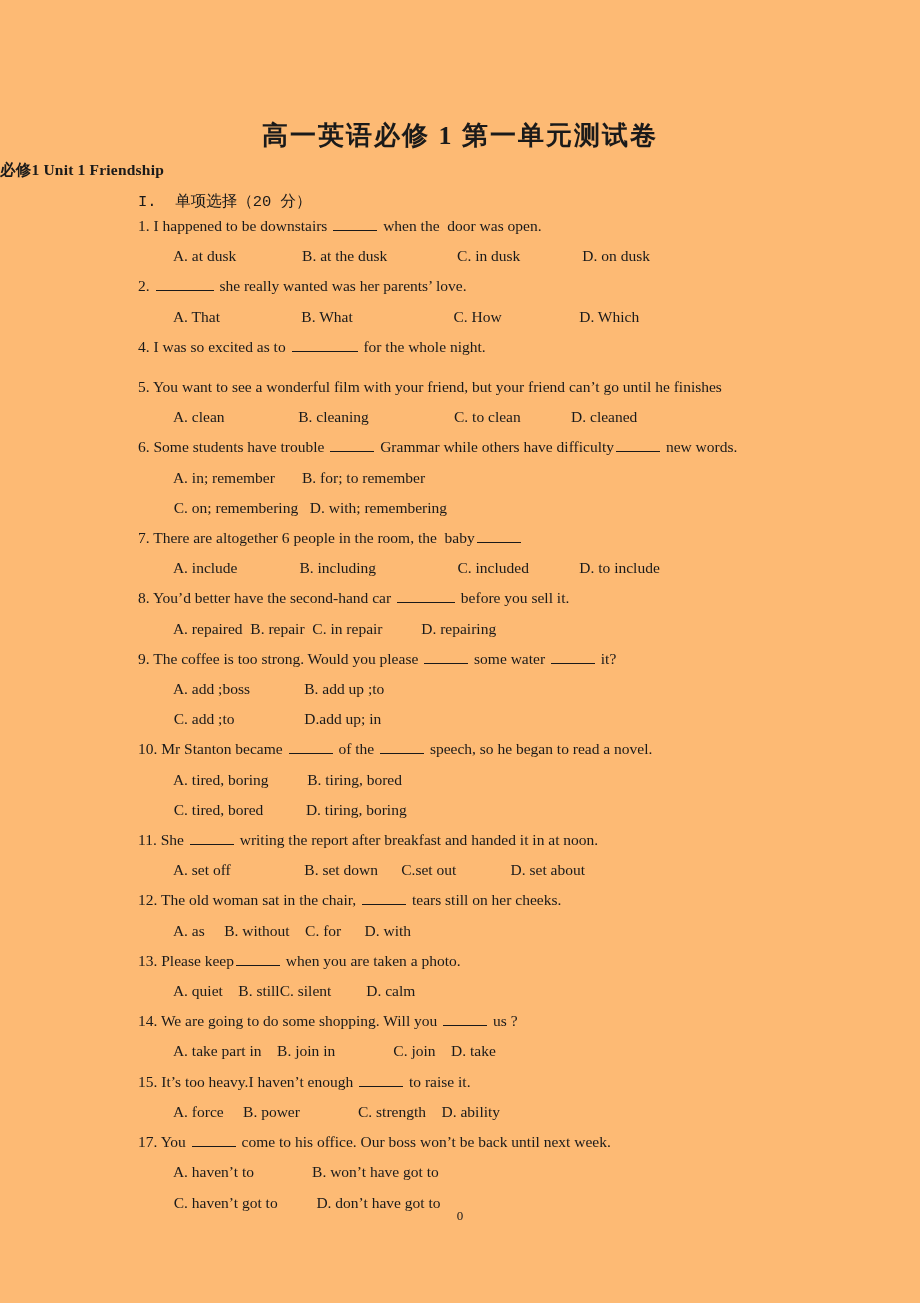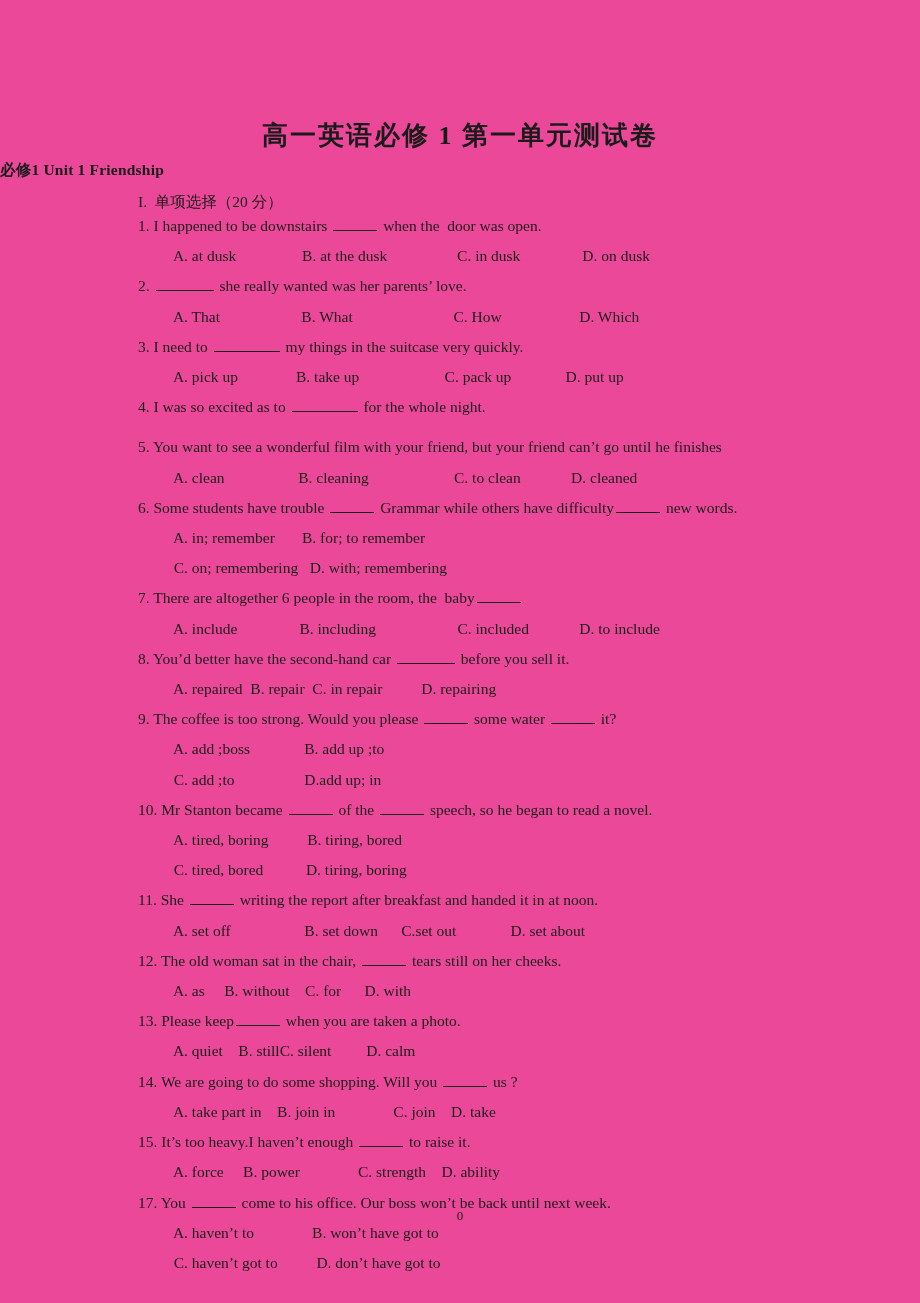--- a/index.html
+++ b/index.html
@@ -9,21 +9,21 @@
     background: #ffffff;
   }
   body {
     font-family: "Liberation Serif", "DejaVu Serif", serif;
     color: #1a1a1a;
   }
   .page {
     position: relative;
     width: 920px;
     height: 1303px;
-    background: #ec4899;
+    background: #fdba74;
     overflow: hidden;
     box-sizing: border-box;
   }
   .doc-title {
     position: absolute;
     top: 118px;
     left: 0;
     width: 920px;
     text-align: center;
     font-size: 26px;
@@ -45,20 +45,21 @@
     position: absolute;
     left: 138px;
     top: 190px;
     width: 700px;
   }
   .section-head {
     font-size: 15.5px;
     line-height: 24px;
     margin: 0 0 0 0;
     white-space: pre;
+    font-family: Liberation Mono, monospace;
   }
   .q {
     margin: 0;
   }
   .q-stem {
     font-size: 15.5px;
     line-height: 24.2px;
     margin: 0;
     white-space: pre-wrap;
     text-indent: 0;
@@ -117,24 +118,20 @@
     <div class="q">
       <p class="q-stem"><span>1. I happened to be downstairs </span><span class="blank b-md"></span><span> when the  door was open.</span></p>
       <p class="opts">  A. at dusk                 B. at the dusk                  C. in dusk                D. on dusk</p>
     </div>
 
     <div class="q">
       <p class="q-stem"><span>2. </span><span class="blank b-lg"></span><span> she really wanted was her parents’ love.</span></p>
       <p class="opts">  A. That                     B. What                          C. How                    D. Which</p>
     </div>
 
-    <div class="q">
-      <p class="q-stem"><span>3. I need to </span><span class="blank b-xl"></span><span> my things in the suitcase very quickly.</span></p>
-      <p class="opts">  A. pick up               B. take up                      C. pack up              D. put up</p>
-    </div>
 
     <div class="q">
       <p class="q-stem"><span>4. I was so excited as to </span><span class="blank b-xl"></span><span> for the whole night.</span></p>
     </div>
 
     <div class="q">
       <p class="q-stem wrap">5. You want to see a wonderful film with your friend, but your friend can’t go until he finishes</p>
       <p class="opts">  A. clean                   B. cleaning                      C. to clean             D. cleaned</p>
     </div>
 

